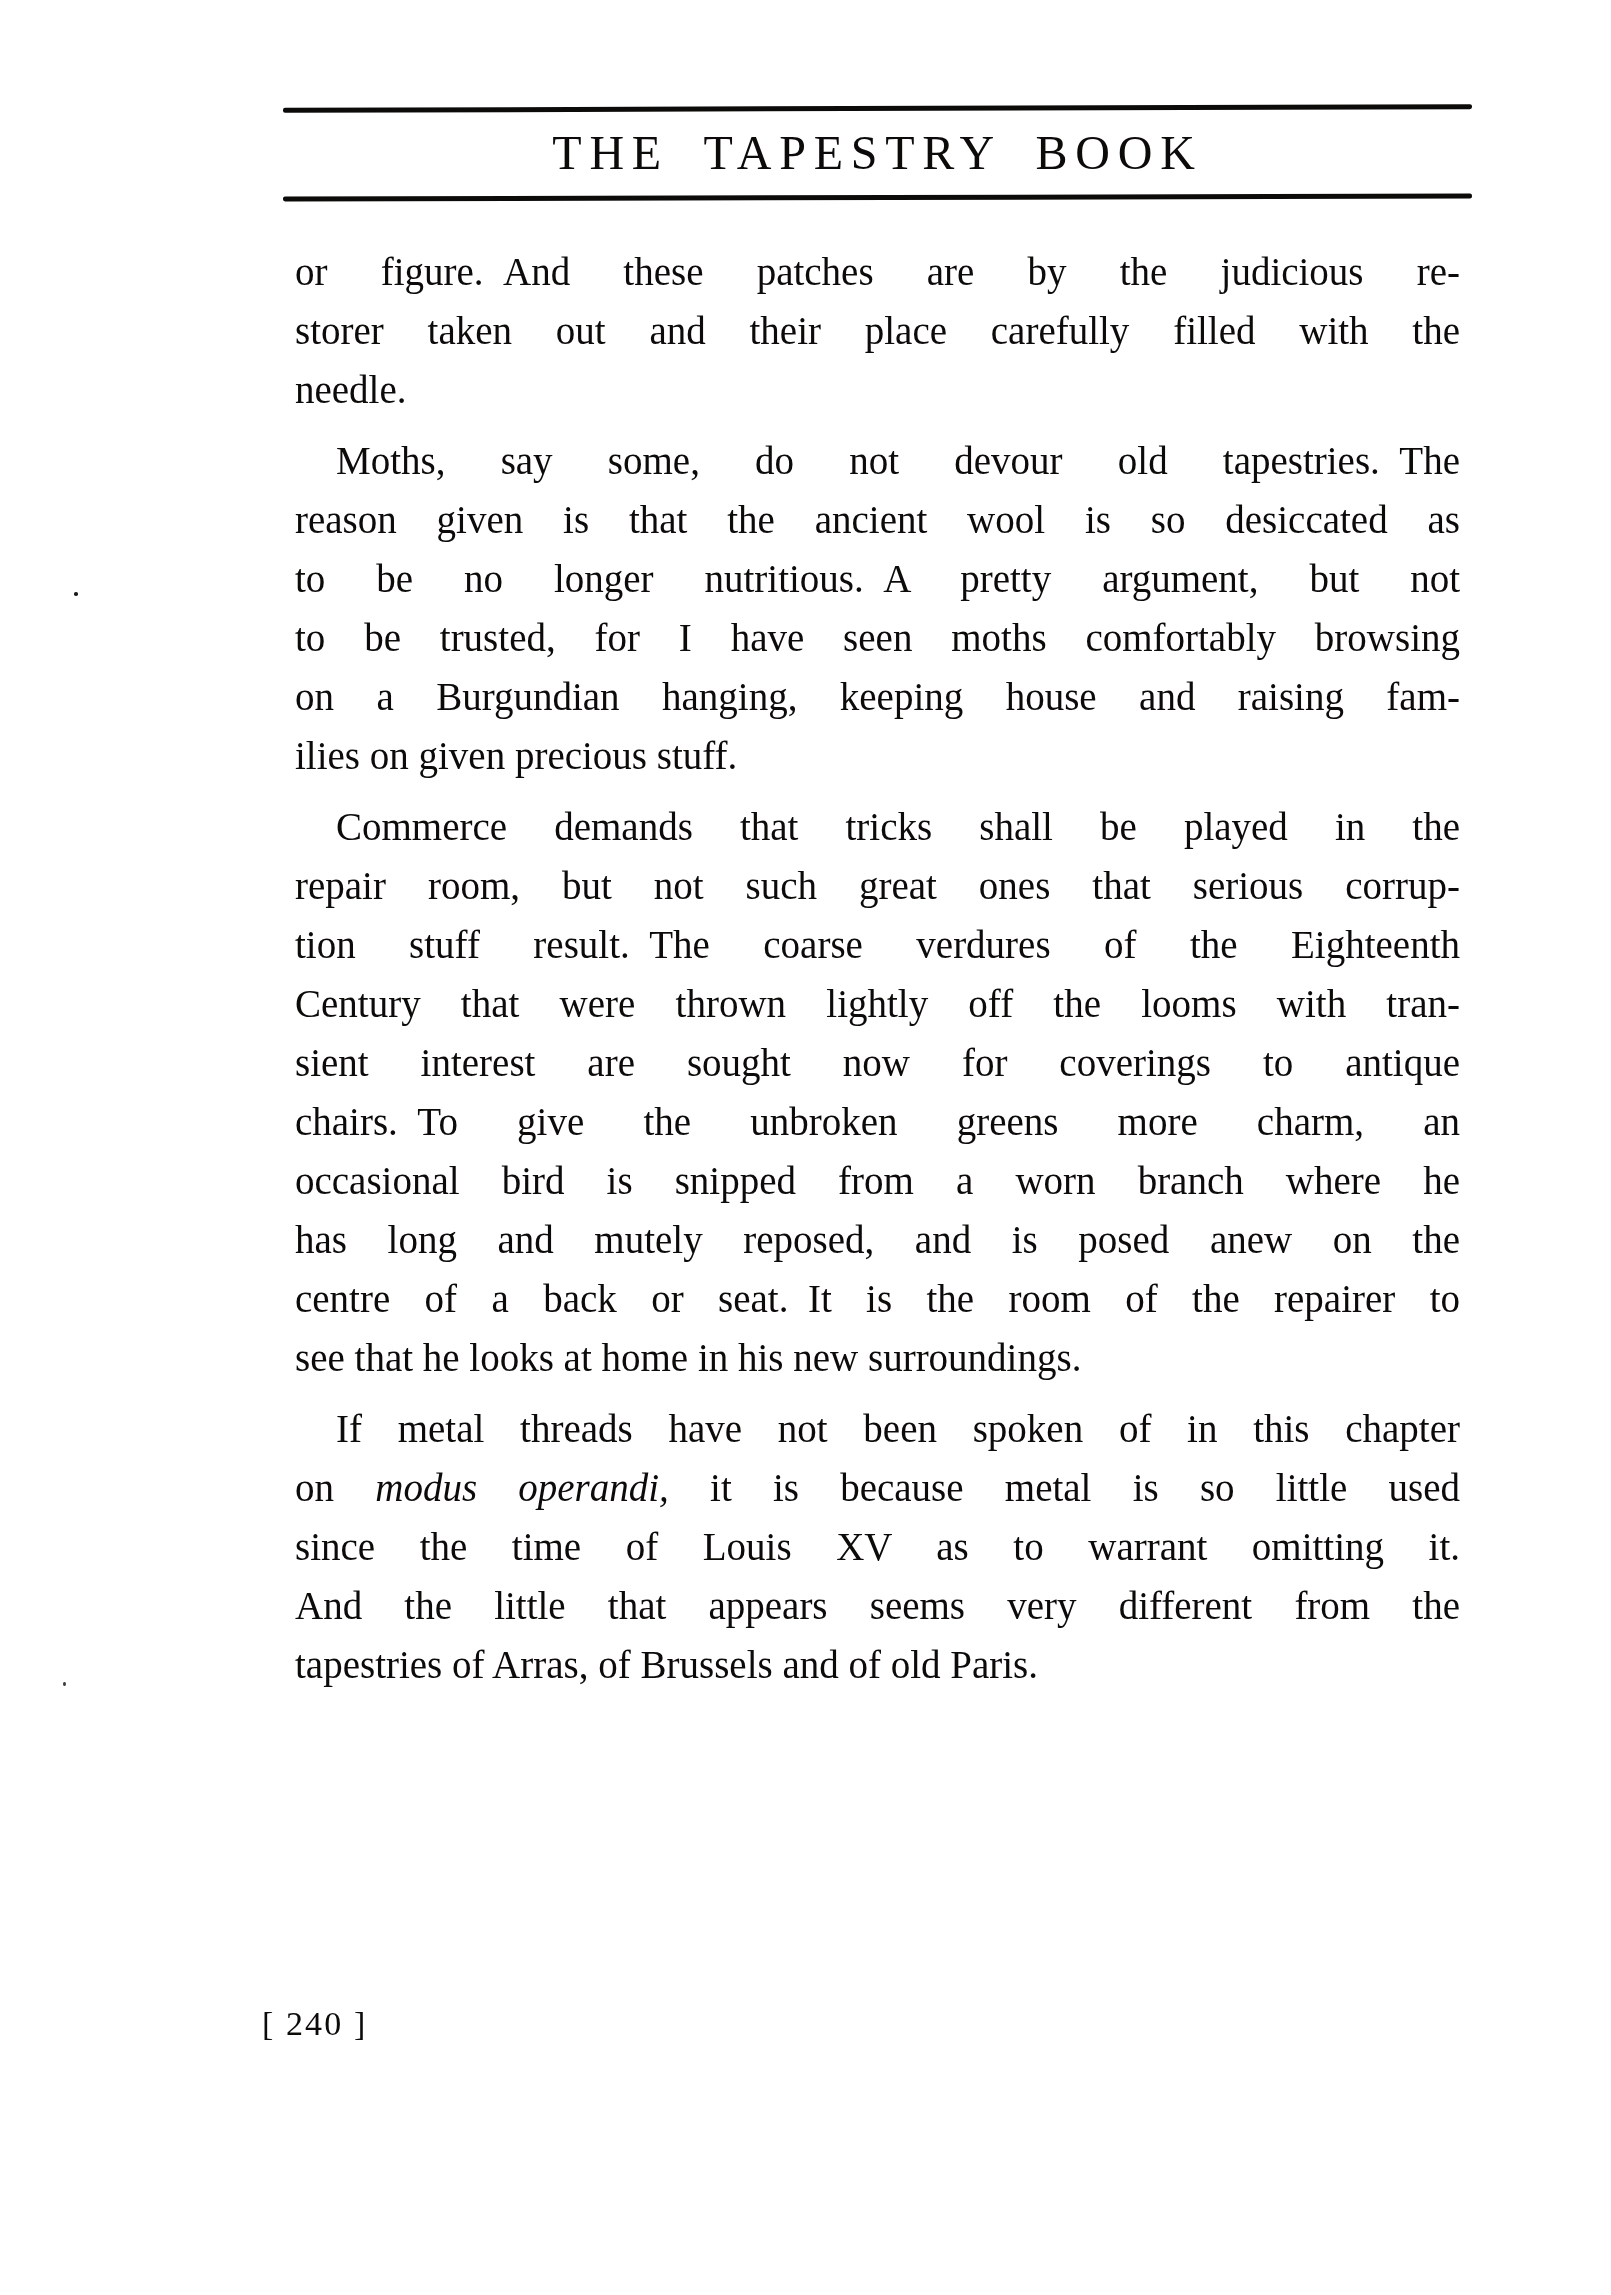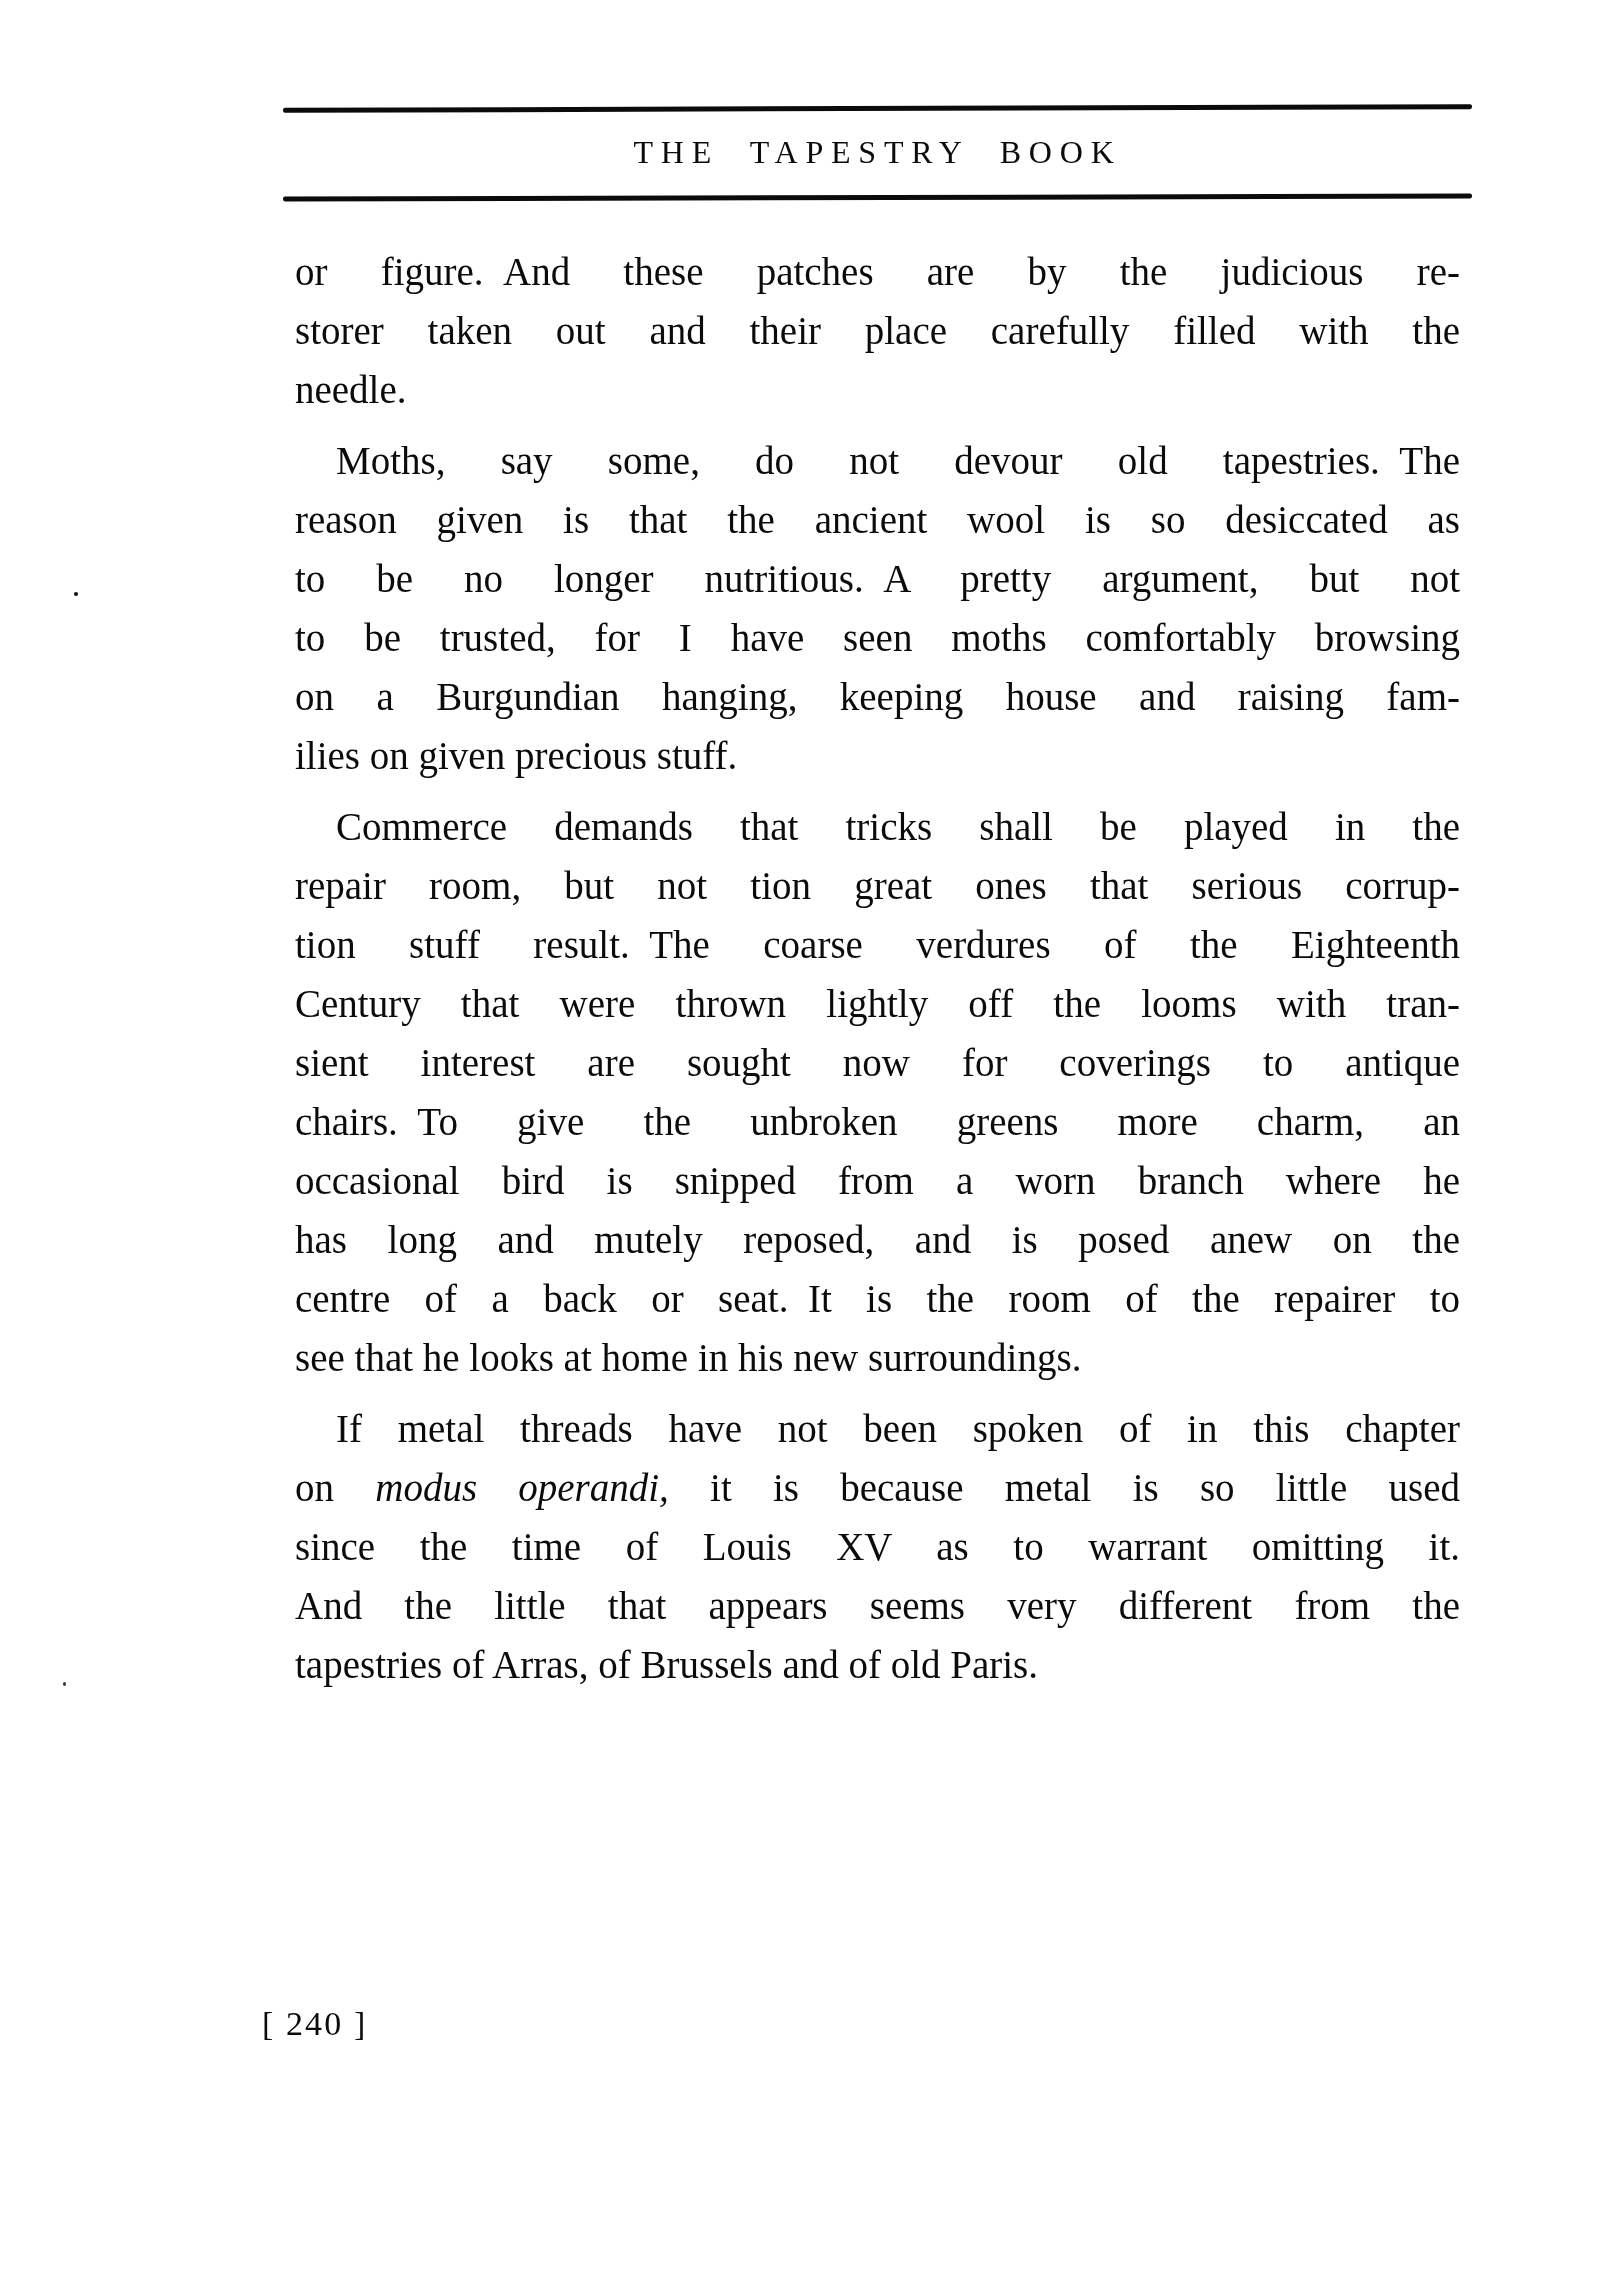--- a/index.html
+++ b/index.html
@@ -30,21 +30,21 @@
 
   
   .running-head {
     position: absolute;
     left: 283px;
     width: 1189px;
     top: 129px;
     height: 47px;
     line-height: 47px;
     text-align: center;
-    font-size: 32px;
+    font-size: 48px;
     letter-spacing: 7.8px;
     word-spacing: 15.5px;
     white-space: nowrap;
   }
 
   
   .body-text {
     position: absolute;
     left: 283px;
     top: 230px;
@@ -104,21 +104,21 @@
       <div class="paragraph indent">
         <div class="line first">Moths, say some, do not devour old tapestries. The</div>
         <div class="line">reason given is that the ancient wool is so desiccated as</div>
         <div class="line">to be no longer nutritious. A pretty argument, but not</div>
         <div class="line">to be trusted, for I have seen moths comfortably browsing</div>
         <div class="line">on a Burgundian hanging, keeping house and raising fam-</div>
         <div class="line last">ilies on given precious stuff.</div>
       </div>
       <div class="paragraph indent">
         <div class="line first">Commerce demands that tricks shall be played in the</div>
-        <div class="line">repair room, but not tion great ones that serious corrup-</div>
+        <div class="line">repair room, but not such great ones that serious corrup-</div>
         <div class="line">tion stuff result. The coarse verdures of the Eighteenth</div>
         <div class="line">Century that were thrown lightly off the looms with tran-</div>
         <div class="line">sient interest are sought now for coverings to antique</div>
         <div class="line">chairs. To give the unbroken greens more charm, an</div>
         <div class="line">occasional bird is snipped from a worn branch where he</div>
         <div class="line">has long and mutely reposed, and is posed anew on the</div>
         <div class="line">centre of a back or seat. It is the room of the repairer to</div>
         <div class="line last">see that he looks at home in his new surroundings.</div>
       </div>
       <div class="paragraph indent">

